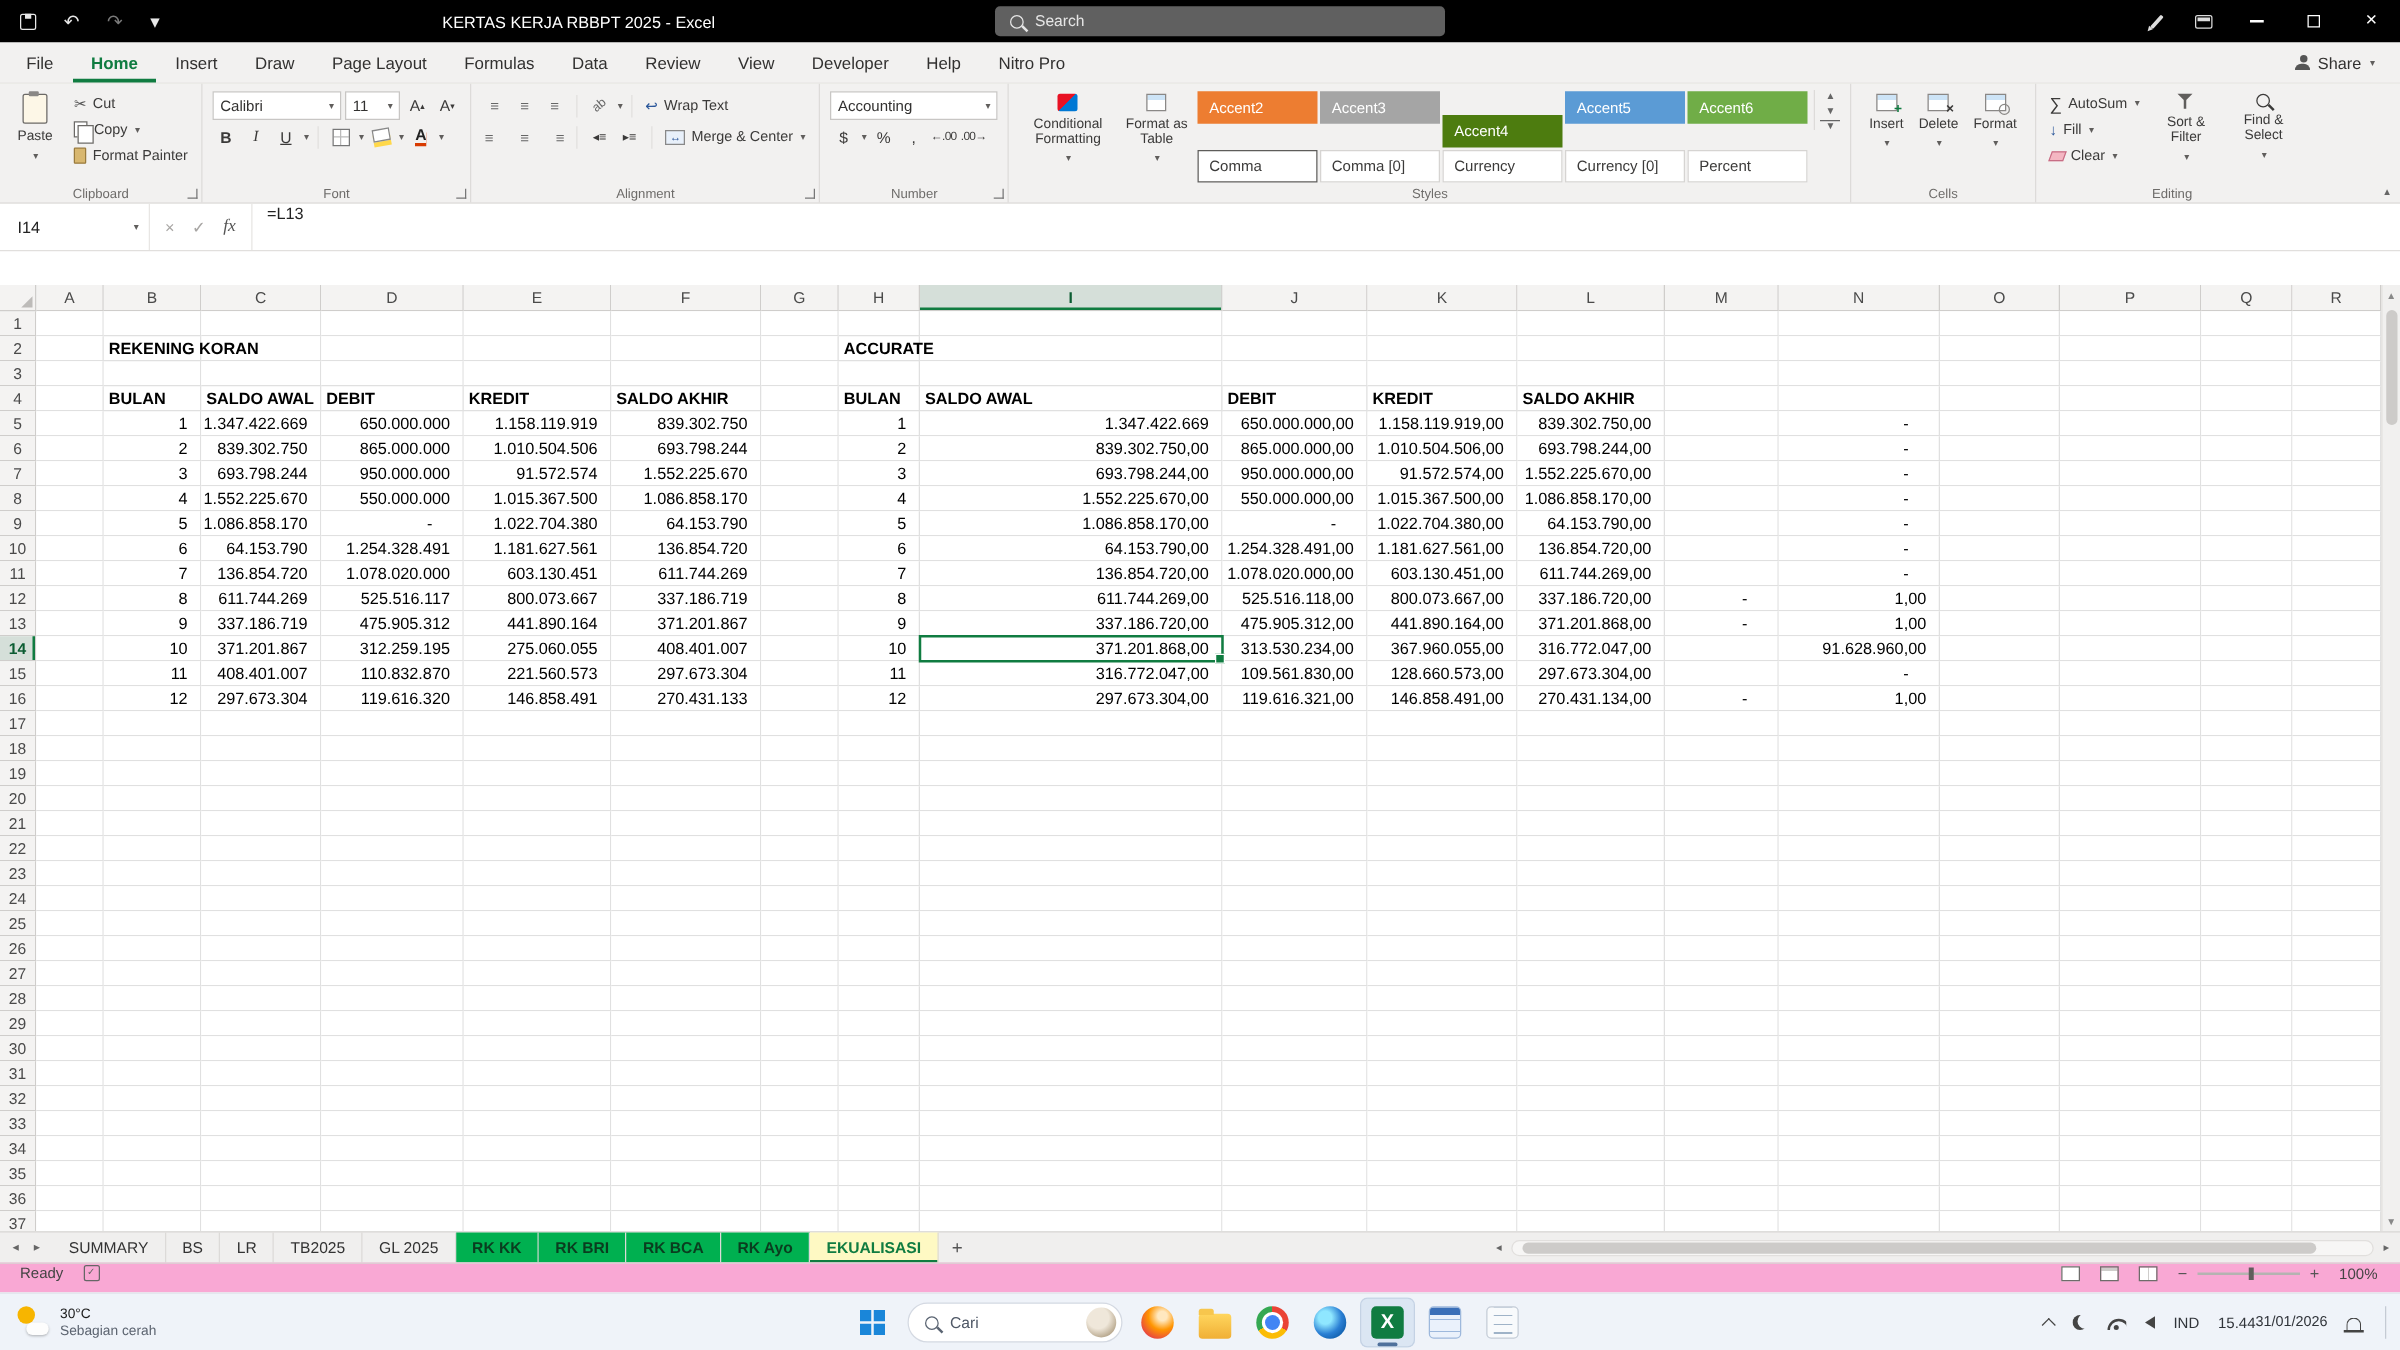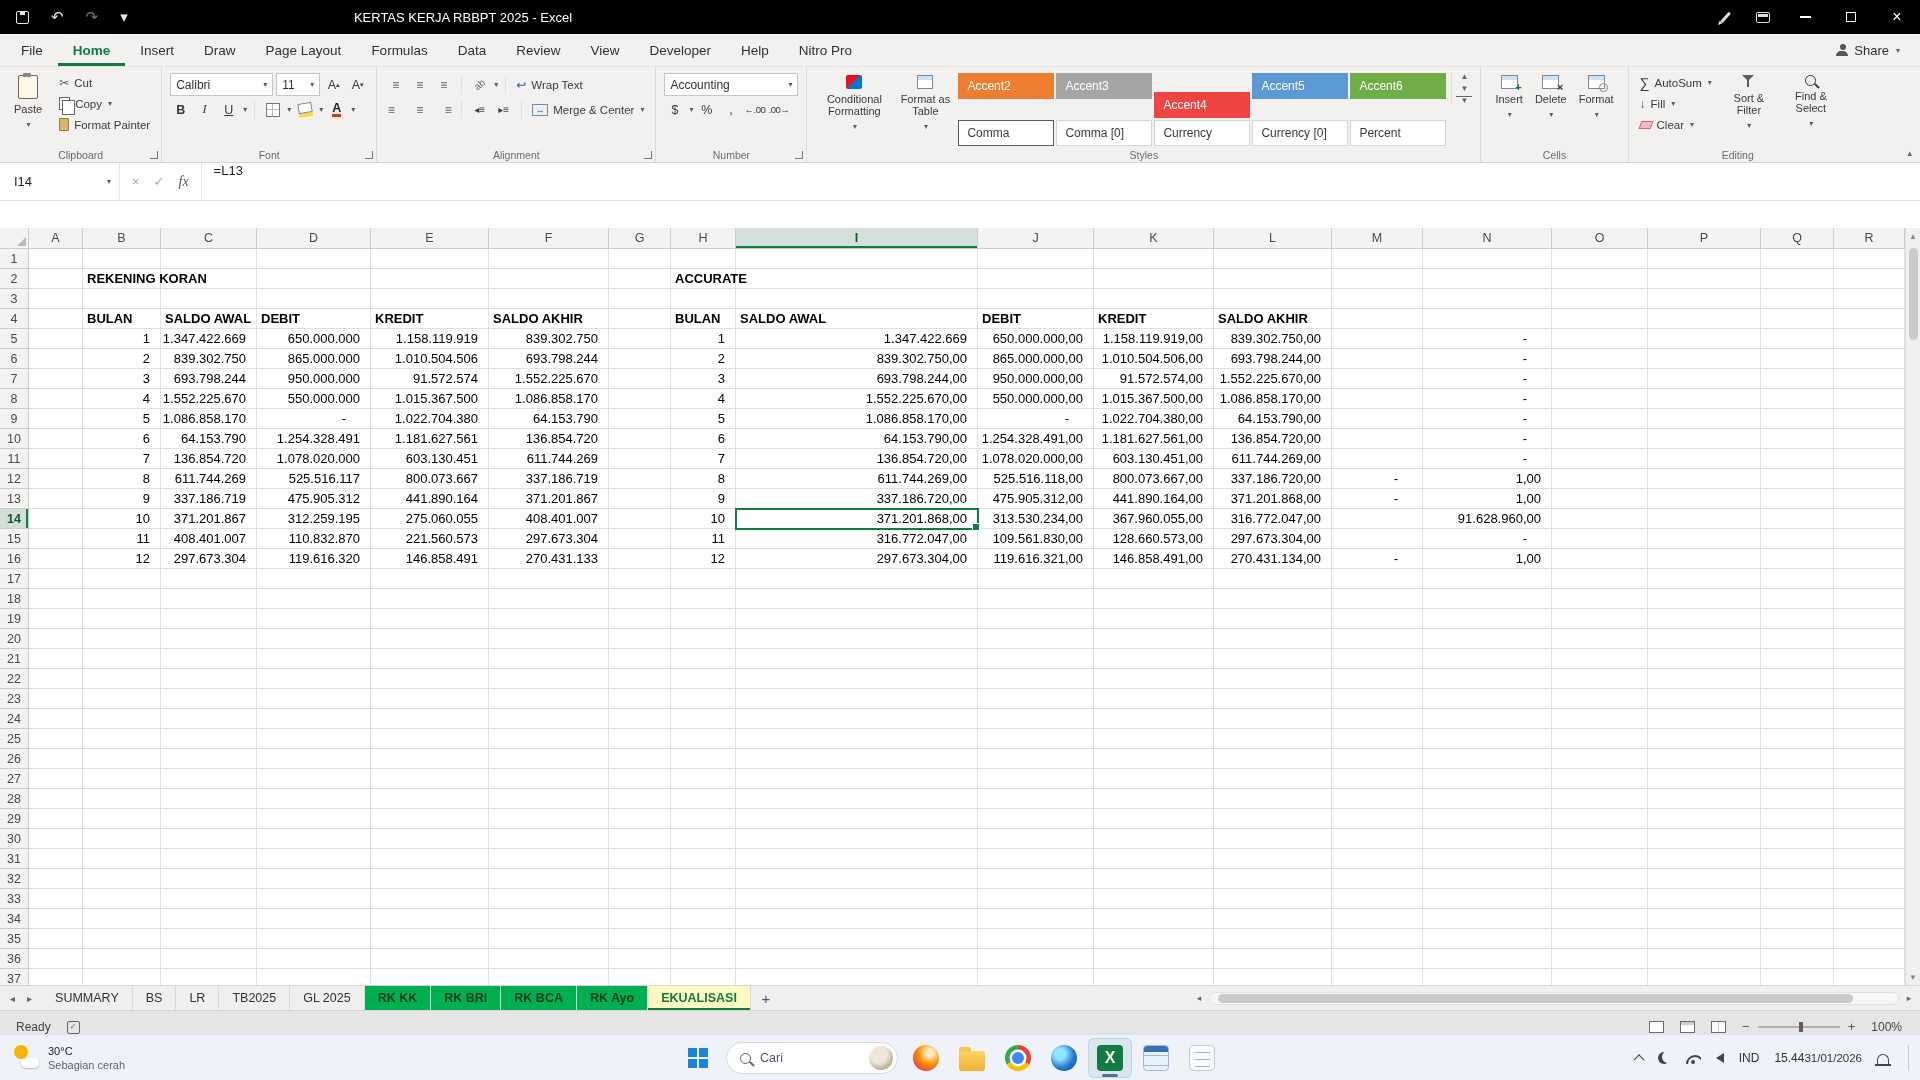--- a/index.html
+++ b/index.html
@@ -127,21 +127,21 @@
   .stab{padding:0 13px;display:flex;align-items:center;font-size:12.5px;color:#333;border-right:1px solid #dcdad8;white-space:nowrap}
   .stab.green{background:#00B050;color:#0a3d1f;font-weight:600}
   .stab.active{background:#fef9c3;color:#107C41;font-weight:700;box-shadow:inset 0 -2px 0 #107C41}
   .newtab{width:30px;display:flex;align-items:center;justify-content:center;color:#555;font-size:15px}
   .hswrap{margin-left:auto;display:flex;align-items:center;gap:3px;padding-right:4px}
   .harr{font-size:9px;color:#666;width:14px;text-align:center}
   .htrack{width:690px;height:13px;background:#f7f6f5;border:1px solid #e1dfdd;position:relative;border-radius:7px}
   .hthumb{position:absolute;left:8px;top:1px;height:9px;width:635px;background:#cdcbc9;border-radius:5px}
 
   
-  .statusbar{position:absolute;top:1010px;left:0;width:100%;height:24px;background:#e5e5e5;border-top:1px solid #d8d6d4;display:flex;align-items:flex-end;font-size:12px;color:#444}
+  .statusbar{position:absolute;top:1010px;left:0;width:100%;height:24px;background:#f9a8d4;border-top:1px solid #d8d6d4;display:flex;align-items:flex-start;font-size:12px;color:#444}
   .sbleft{display:flex;align-items:center;gap:16px;padding-left:16px}
   .sbacc{width:13px;height:13px;border:1.3px solid #666;border-radius:2px;position:relative}
   .sbacc::after{content:"✓";position:absolute;font-size:8px;left:2px;top:0;color:#666}
   .sbright{margin-left:auto;display:flex;align-items:center;gap:16px;padding-right:18px}
   .vic{width:15px;height:12px;border:1px solid #6e6c6a;background:#fff}
   .vic2{background:linear-gradient(#cfcdcb 0 3px,#fff 3px)}
   .vic3{background:linear-gradient(90deg,#fff 0 6px,#cfcdcb 6px 7px,#fff 7px)}
   .zoomer{display:flex;align-items:center;gap:8px}
   .zsign{font-size:13px;color:#555}
   .ztrack{width:82px;height:2px;background:#b5b3b1;position:relative}
@@ -196,20 +196,24 @@
   <div class="titlebar">
     <div class="qat">
       <span class="qbtn">
           <span class="disk"></span>
         </span>
       <span class="qbtn">↶</span>
       <span class="qbtn dim">↷</span>
       <span class="qbtn">▾</span>
     </div>
     <div class="tb-title">KERTAS KERJA RBBPT 2025  -  Excel</div>
+    <div class="tb-search">
+      <span class="mag"></span>
+      <span>Search</span>
+    </div>
     <div class="tb-right">
       <span class="tb-ico">
           <span class="penic"></span>
         </span>
       <span class="tb-ico">
           <span class="panelico"></span>
         </span>
       <div class="winbtn">
           <span class="minico"></span>
         </div>
@@ -387,21 +391,21 @@
         </div>
         <div class="bigbtn" style="width:64px">
           <span class="ftic"></span>
           <span>Format as Table</span>
           <span class="car">▾</span>
         </div>
         <div style="display:flex;flex-direction:column">
           <div class="chips">
               <div class="chip" style="background: rgb(237, 125, 49); color: rgb(255, 255, 255);">Accent2</div>
               <div class="chip" style="background: rgb(165, 165, 165); color: rgb(255, 255, 255);">Accent3</div>
-              <div class="chip" style="background: #ef4444; color: rgb(255, 255, 255); margin-top: 20px;">Accent4</div>
+              <div class="chip" style="background: #4d7c0f; color: rgb(255, 255, 255); margin-top: 20px;">Accent4</div>
               <div class="chip" style="background: rgb(91, 155, 213); color: rgb(255, 255, 255);">Accent5</div>
               <div class="chip" style="background: rgb(112, 173, 71); color: rgb(255, 255, 255);">Accent6</div>
             </div>
           <div class="chips">
               <div class="chip chip2 chip-sel" style="background: rgb(255, 255, 255); color: rgb(59, 58, 57);">Comma</div>
               <div class="chip chip2" style="background: rgb(255, 255, 255); color: rgb(59, 58, 57);">Comma [0]</div>
               <div class="chip chip2" style="background: rgb(255, 255, 255); color: rgb(59, 58, 57);">Currency</div>
               <div class="chip chip2" style="background: rgb(255, 255, 255); color: rgb(59, 58, 57);">Currency [0]</div>
               <div class="chip chip2" style="background: rgb(255, 255, 255); color: rgb(59, 58, 57);">Percent</div>
             </div>

